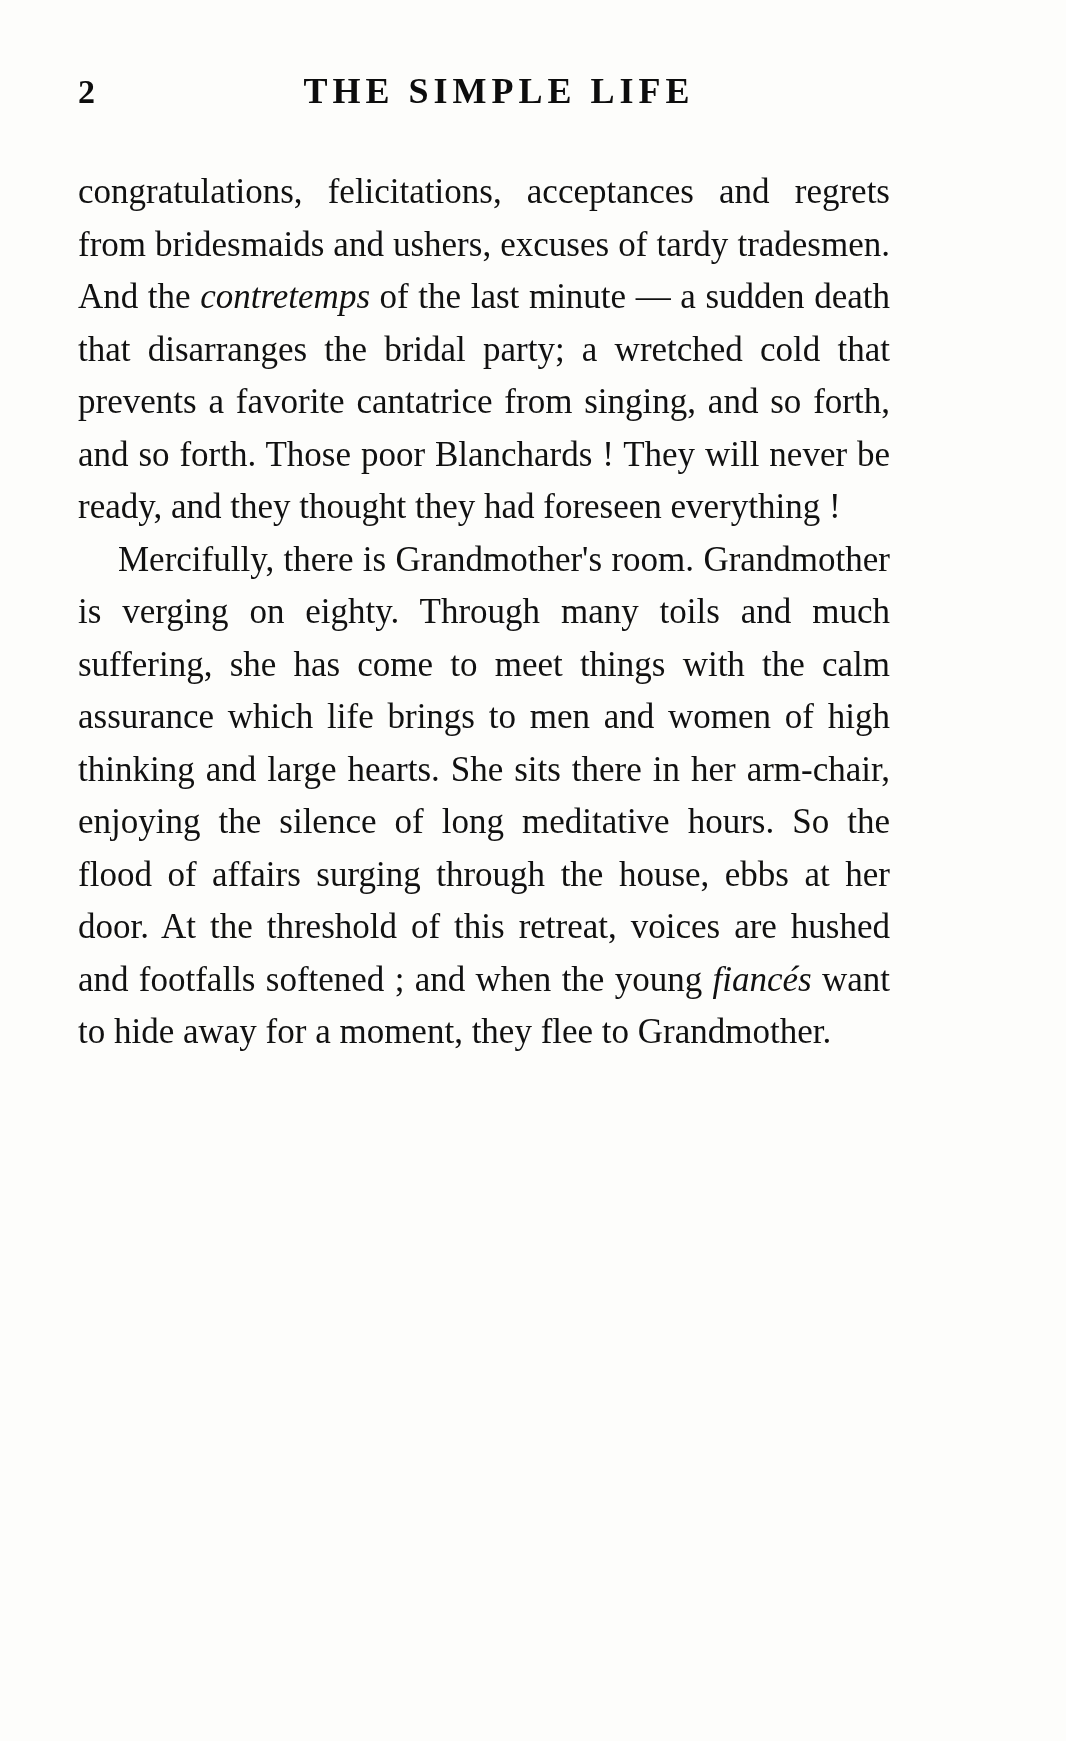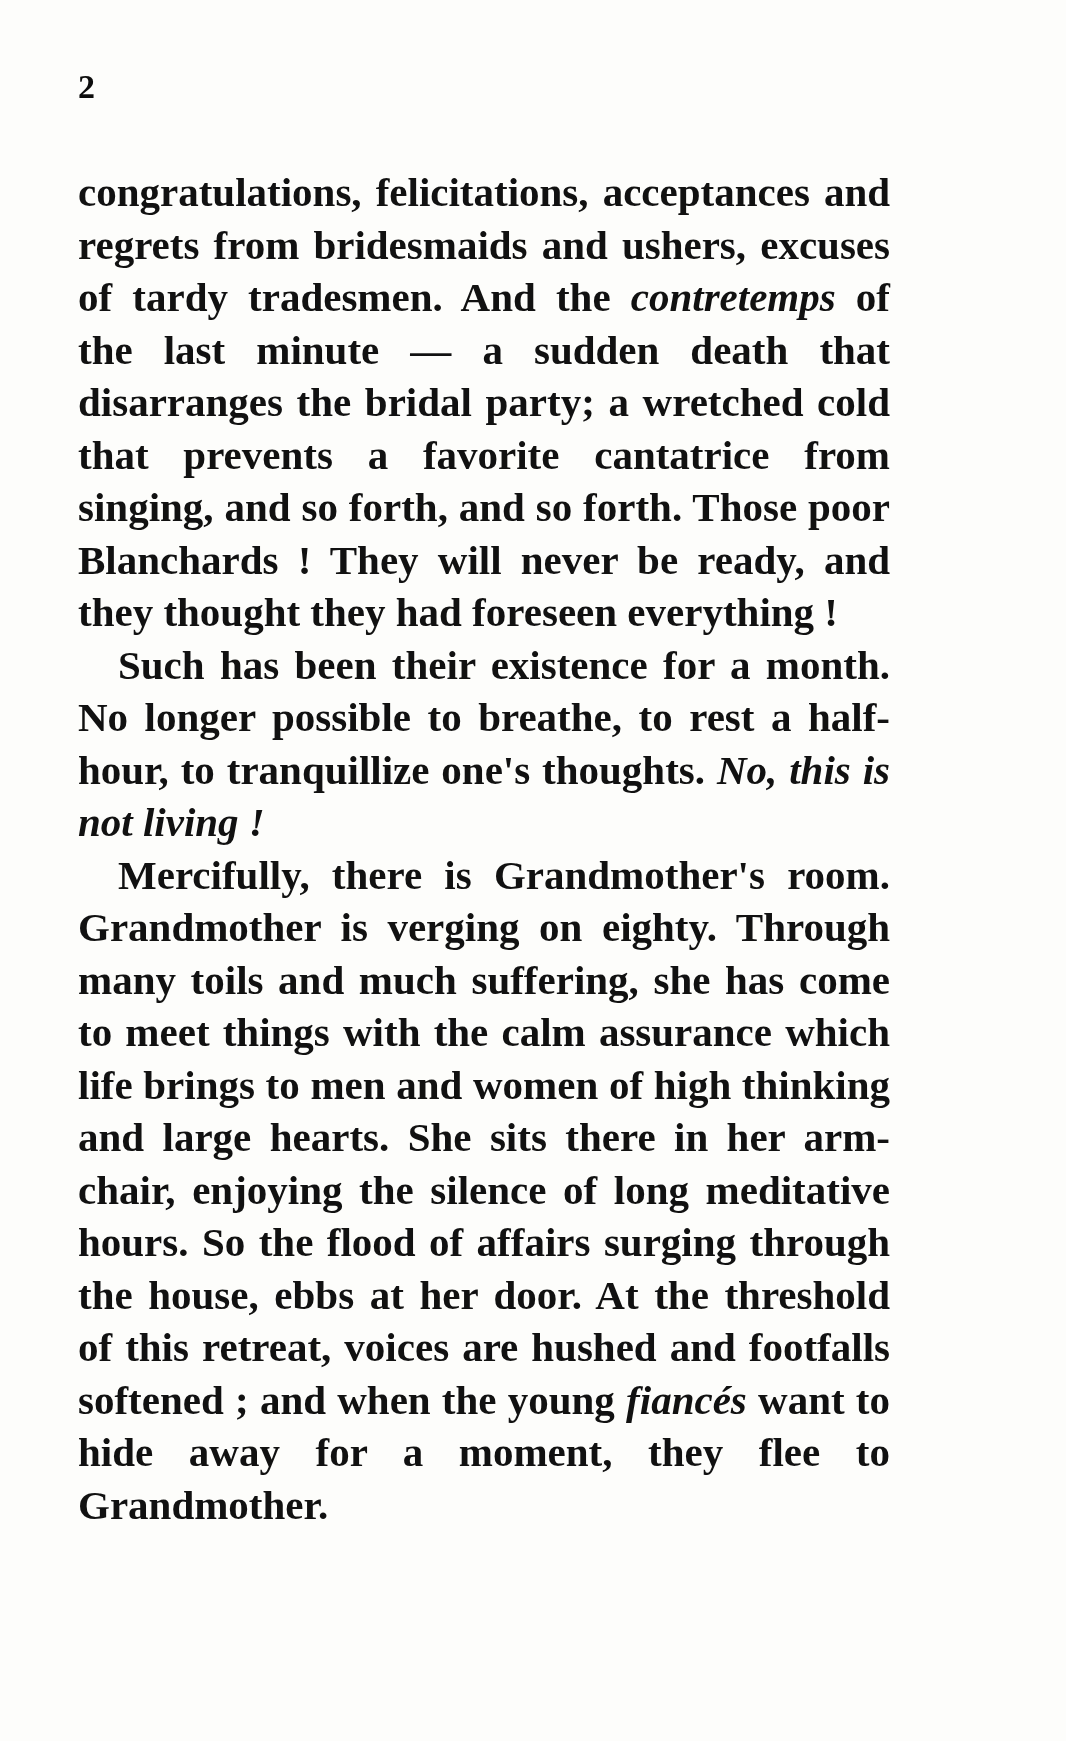--- a/index.html
+++ b/index.html
@@ -40,26 +40,26 @@
     text-align: center;
     font-size: 36px;
     font-weight: bold;
     letter-spacing: 5px;
     padding-right: 60px;
     color: #0d0d0d;
     white-space: nowrap;
   }
   .body-text {
     margin-top: 26px;
-    font-size: 41px;
+    font-size: 35px;
     line-height: 52.5px;
     text-align: justify;
     text-justify: inter-word;
     color: #111111;
-    font-weight: 700;
+    font-weight: 400;
     -webkit-font-smoothing: none;
   }
   .body-text p {
     margin: 0;
   }
   .body-text p.indent {
     text-indent: 40px;
   }
   .body-text i {
     font-style: italic;
@@ -70,22 +70,22 @@
   }
 </style>
 </head>
 <body>
 
 <div class="page">
   <div class="page-inner">
 
     <div class="header">
       <div class="folio">2</div>
+      <div class="running-title">THE SIMPLE LIFE</div>
     </div>
 
     <div class="body-text">
         <p>congratulations, felicitations, acceptances and regrets from bridesmaids and ushers, excuses of tardy tradesmen.  And the <i>contretemps</i> of the last minute — a sudden death that disarranges the bridal party; a wretched cold that prevents a favorite cantatrice from singing, and so forth, and so forth.  Those poor Blanchards !  They will never be ready, and they thought they had foreseen everything !</p>
-        <p class="indent">Such has been their existence for a month.  No longer possible to breathe, to rest a half-hour, to tranquillize one's thoughts.   <i>No, this is not living !</i></p>
         <p class="indent">Mercifully, there is Grandmother's room.  Grandmother is verging on eighty.  Through many toils and much suffering, she has come to meet things with the calm assurance which life brings to men and women of high thinking and large hearts.  She sits there in her arm-chair, enjoying the silence of long meditative hours.  So the flood of affairs surging through the house, ebbs at her door.  At the threshold of this retreat, voices are hushed and footfalls softened ; and when the young <i>fiancés</i> want to hide away for a moment, they flee to Grandmother.</p>
       </div>
 
   </div>
 </div>
 
 </body></html>

